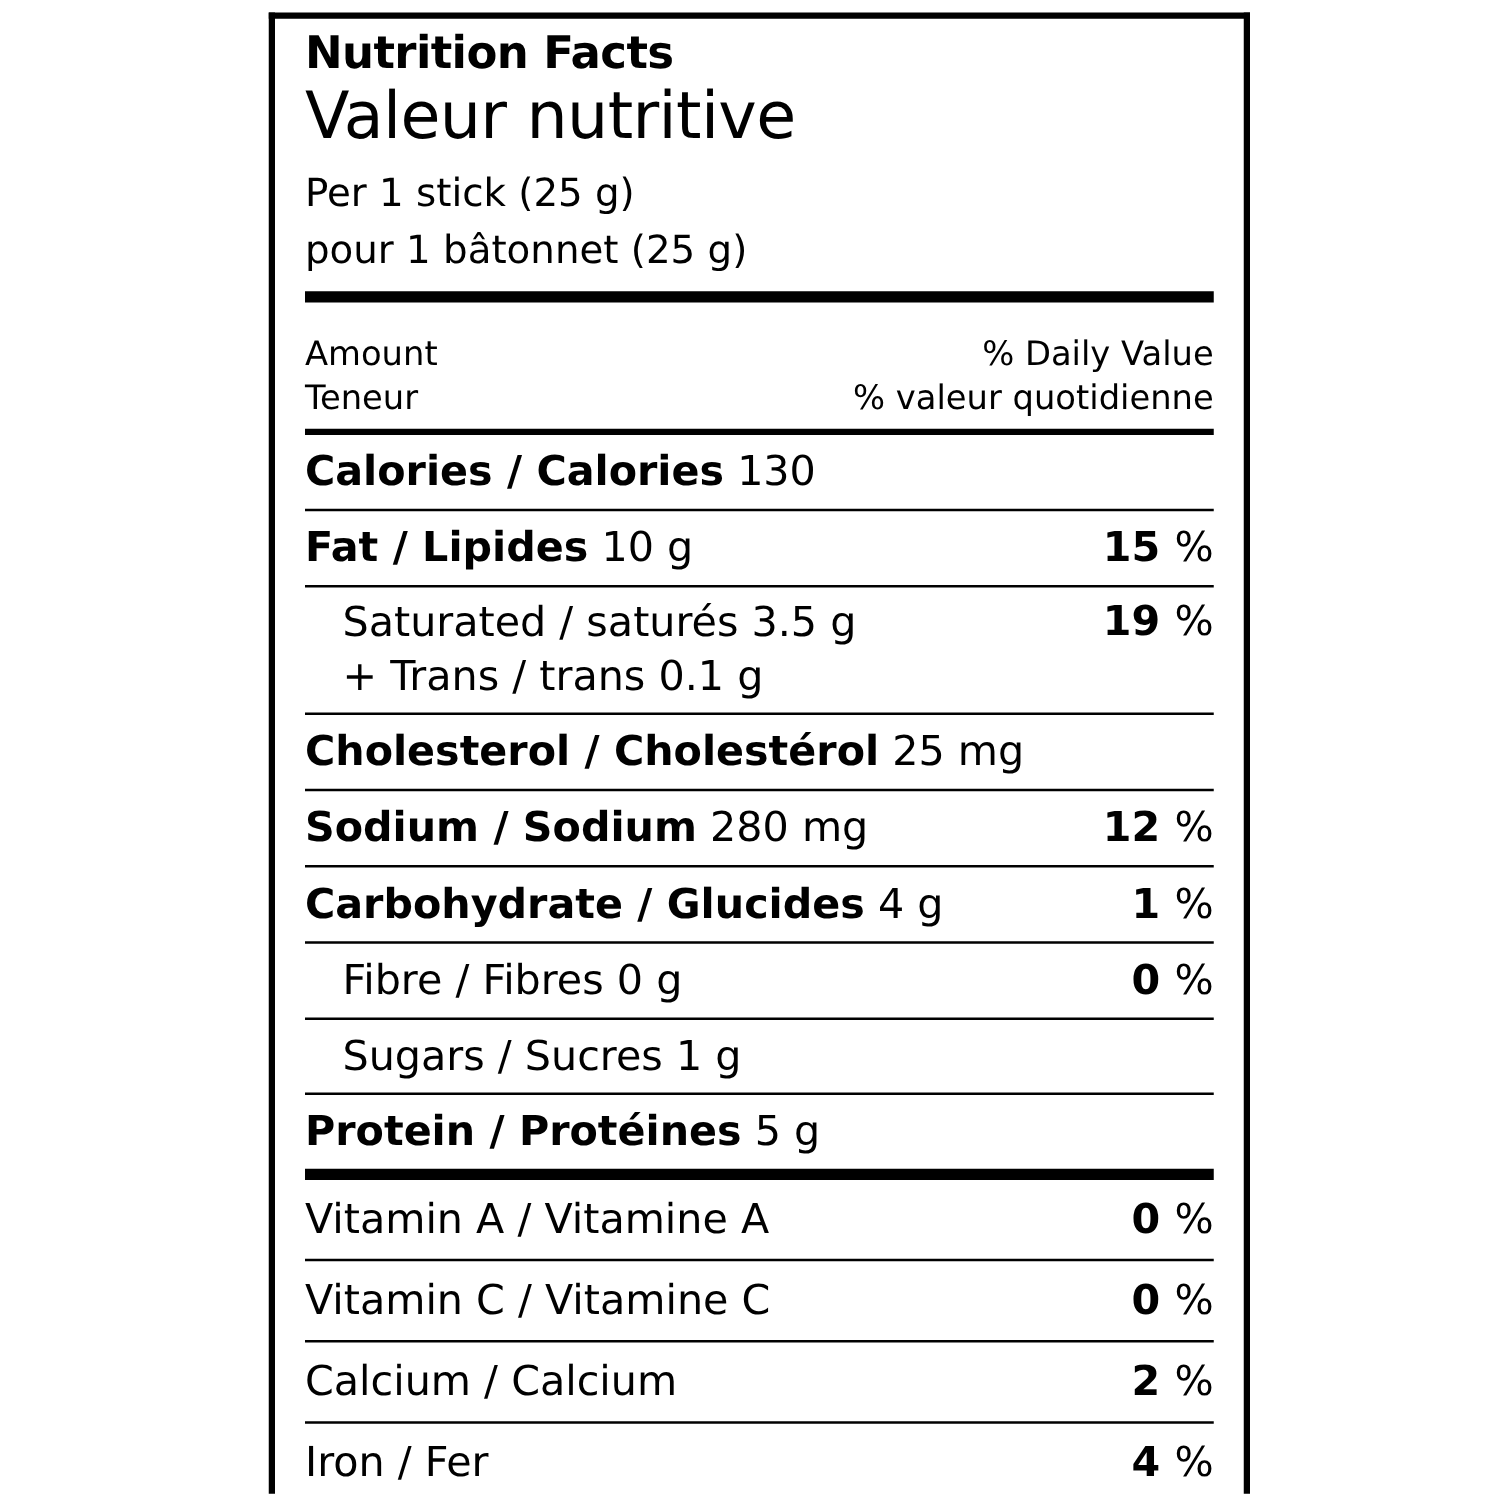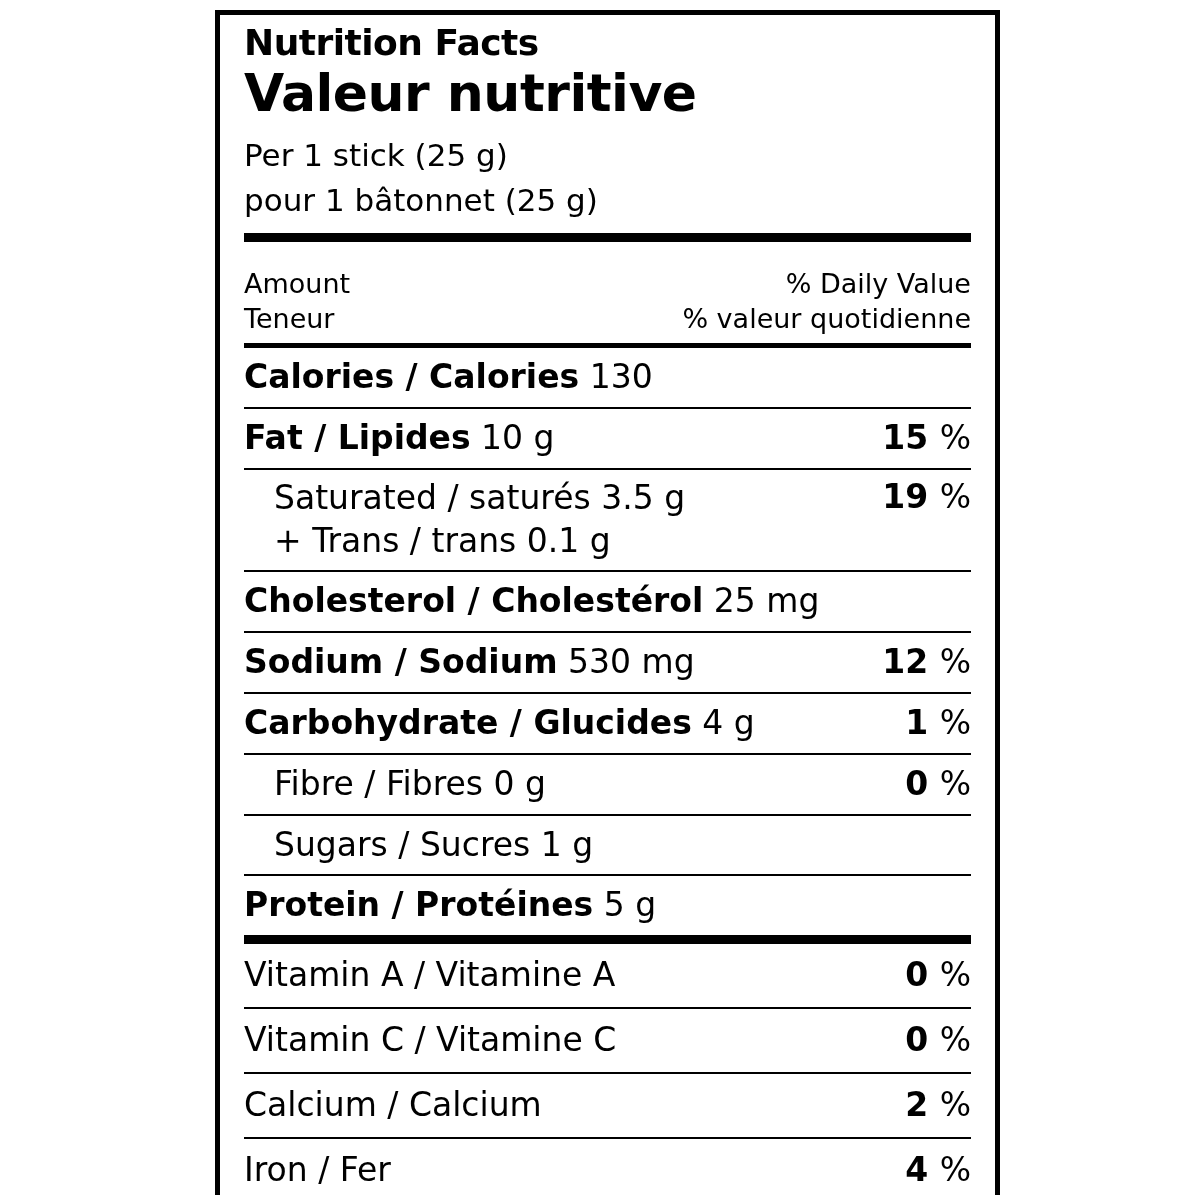--- a/index.html
+++ b/index.html
@@ -33,21 +33,21 @@
 
   .title-en {
     font-size: 36px;
     font-weight: bold;
     line-height: 1.12;
     letter-spacing: -0.5px;
     white-space: nowrap;
   }
   .title-fr {
     font-size: 52px;
-    font-weight: bold;
+    font-weight: normal;
     line-height: 1.18;
     letter-spacing: -0.5px;
     white-space: nowrap;
   }
 
   .serving {
     font-size: 31px;
     line-height: 1.45;
     margin-top: 8px;
     white-space: nowrap;
@@ -162,21 +162,21 @@
     <div class="rule-thin"></div>
 
     <div class="row">
       <div class="label"><span class="b">Cholesterol / Cholestérol</span> <span class="n">25 mg</span></div>
       <div class="value"></div>
     </div>
 
     <div class="rule-thin"></div>
 
     <div class="row">
-      <div class="label"><span class="b">Sodium / Sodium</span> <span class="n">530 mg</span></div>
+      <div class="label"><span class="b">Sodium / Sodium</span> <span class="n">280 mg</span></div>
       <div class="value"><span>12</span> <span class="pct">%</span></div>
     </div>
 
     <div class="rule-thin"></div>
 
     <div class="row">
       <div class="label"><span class="b">Carbohydrate / Glucides</span> <span class="n">4 g</span></div>
       <div class="value"><span>1</span> <span class="pct">%</span></div>
     </div>
 

